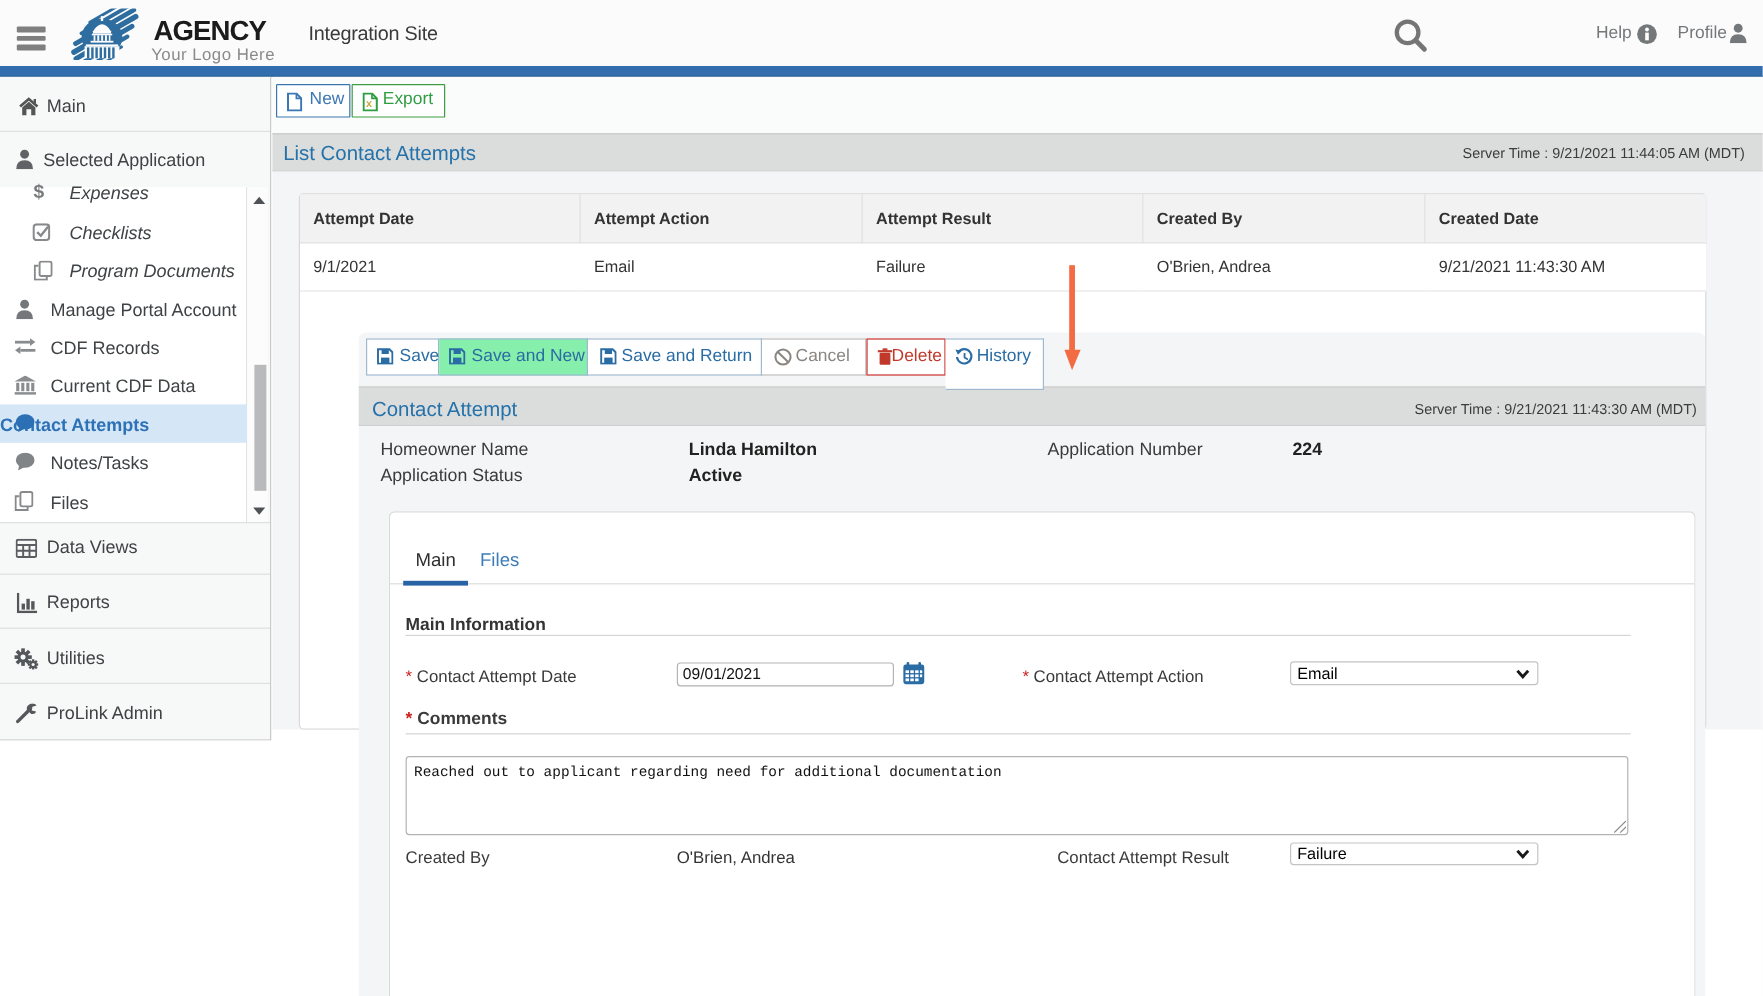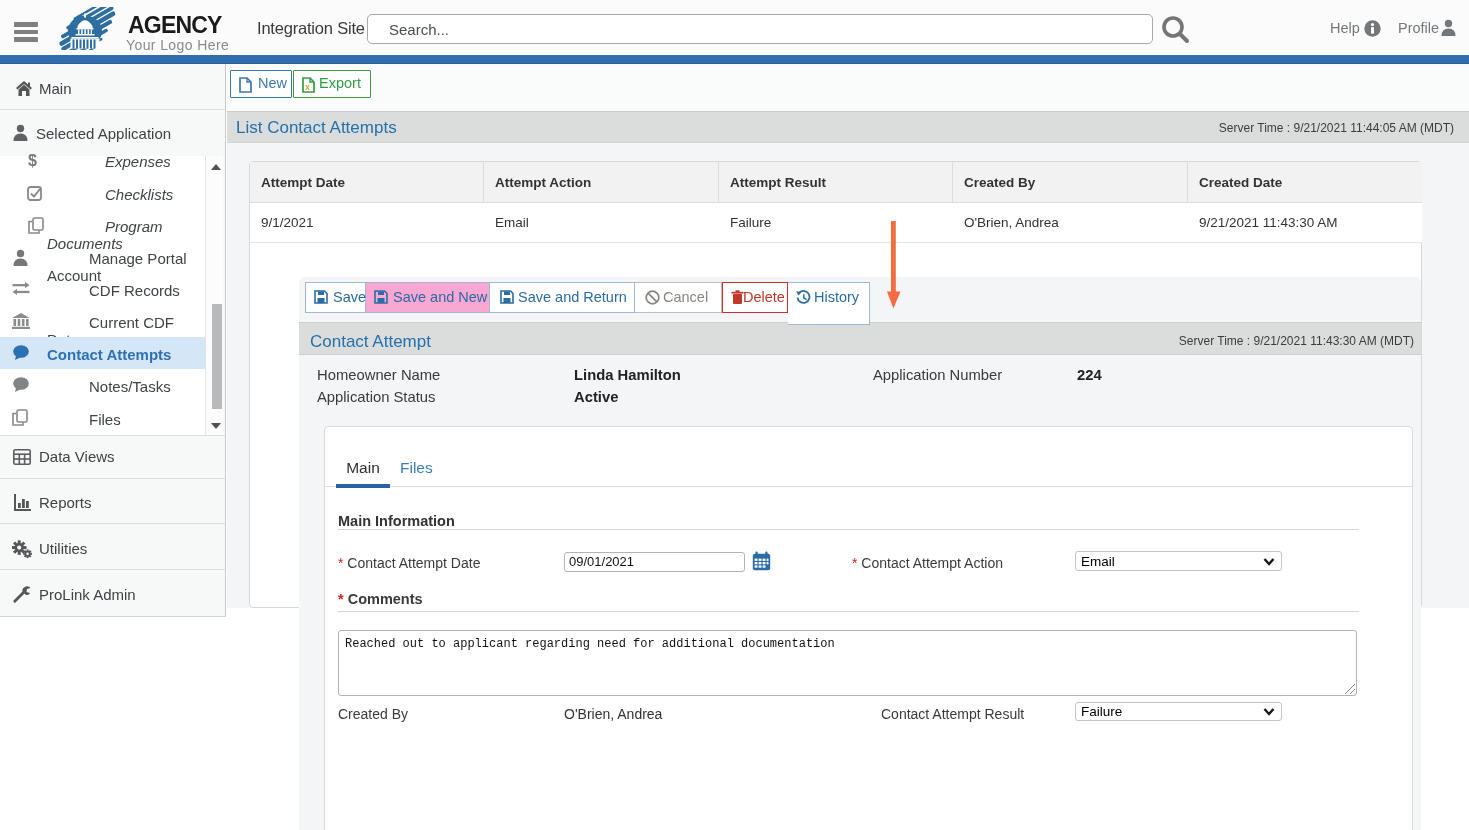--- a/index.html
+++ b/index.html
@@ -13,21 +13,21 @@
   .hbar { position:absolute; left:14px; width:24px; height:4.5px; background:#7f7f7f; border-radius:1px; }
   #intsite { position:absolute; left:257px; top:19px; font-size:16.5px; color:#3a3a3a; letter-spacing:-0.2px; }
   #searchbox { position:absolute; left:367px; top:14px; width:786px; height:30px; background:#fff; border:1px solid #a6aaad; border-radius:5px; font-size:15px; color:#4a4e52; line-height:29px; padding-left:21px; }
   .toptxt { position:absolute; top:20px; font-size:15px; color:#75787b; }
 
   
   #sidebar { position:absolute; left:0; top:64px; width:226px; height:553px; background:#f7f8f8; border-right:1px solid #c9c9c9; border-bottom:1px solid #d5d5d5; }
   .sb-item { position:absolute; left:0; width:225px; font-size:15px; color:#3f4345; }
   .sb-divider { position:absolute; left:0; width:225px; border-top:1px solid #dedfdf; }
   #submenu { position:absolute; left:0; top:92px; width:206px; height:279px; background:#fff; border-right:1px solid #e3e3e3; }
-  .sm-item { position:absolute; left:0; width:206px; font-size:15px; color:#3f4345;padding-left:47px; }
+  .sm-item { position:absolute; left:0; width:206px; font-size:15px; color:#3f4345; }
   .sm-italic { font-style:italic; }
   #sm-active { position:absolute; left:0; top:181px; width:206px; height:32px; background:#d5e6f6; }
   #sm-scroll { position:absolute; left:206px; top:92px; width:17px; height:279px; background:#fcfcfc; }
   #sm-thumb { position:absolute; left:6px; top:148px; width:10px; height:105px; background:#b9babb; }
   .tri-up { width:0; height:0; border-left:5px solid transparent; border-right:5px solid transparent; border-bottom:6px solid #4e5254; position:absolute; left:5px; }
   .tri-down { width:0; height:0; border-left:5px solid transparent; border-right:5px solid transparent; border-top:6px solid #4e5254; position:absolute; left:5px; }
 
   
   #topstrip { position:absolute; left:227px; top:64px; width:1242px; height:48px; background:#fafbfb; }
   .btn-top { position:absolute; top:6px; height:28px; background:#fff; font-size:14.5px; line-height:24px; }
@@ -55,21 +55,20 @@
 <body>
 
 <div id="header">
   <div class="hbar" style="top:22px;"></div>
   <div class="hbar" style="top:29.5px;"></div>
   <div class="hbar" style="top:37px;"></div>
   <div id="logo" class="abs" style="left:57px; top:8px;"></div>
   <div class="abs" style="left:128px; top:14px; font-size:23px; font-weight:bold; color:#1b1b1b; letter-spacing:-0.8px; line-height:1;">AGENCY</div>
   <div class="abs" style="left:126px; top:37px; font-size:14px; color:#8a8a8a; letter-spacing:0.4px;">Your Logo Here</div>
   <div id="intsite">Integration Site</div>
-  <div id="searchbox">Search...</div>
   <div class="toptxt" style="left:1330px; font-size:14.5px;">Help</div>
   <div class="toptxt" style="left:1398px; font-size:14.5px;">Profile</div>
 </div>
 <div id="bluebar"></div>
 
 <div id="sidebar">
   <div class="sb-item" style="top:16px;"><span style="margin-left:39px;">Main</span></div>
   <div class="sb-divider" style="top:44.5px;"></div>
   <div class="sb-item" style="top:61px;"><span style="margin-left:36px;">Selected Application</span></div>
   <div id="submenu">
@@ -165,21 +164,21 @@
   <span style="position:absolute; left:5px; top:1px; color:#000;">Failure</span>
   <svg width="12" height="8" style="position:absolute; right:6px; top:5px;">
       <path d="M1.5 1 L6 6 L10.5 1" stroke="#1a1a1a" stroke-width="2.4" fill="none"></path>
     </svg>
 </div>
 
 <div id="btngroup2" class="abs" style="left:305px; top:282px; height:31px; font-size:14.5px;">
   <div class="abs" style="left:0; width:61px; height:31px; background:#fff; border:1px solid #9fb9d2; color:#2a6ca4;">
       <span style="position:absolute; left:27px; top:6px;">Save</span>
     </div>
-  <div class="abs" style="left:61px; width:124px; height:31px; background:#f9a8d4; border:1px solid #9fb9d2; border-left:none; color:#2a6ca4;">
+  <div class="abs" style="left:61px; width:124px; height:31px; background:#86efac; border:1px solid #9fb9d2; border-left:none; color:#2a6ca4;">
       <span style="position:absolute; left:27px; top:6px;">Save and New</span>
     </div>
   <div class="abs" style="left:185px; width:145px; height:31px; background:#fff; border:1px solid #9fb9d2; border-left:none; color:#2a6ca4;">
       <span style="position:absolute; left:28px; top:6px;">Save and Return</span>
     </div>
   <div class="abs" style="left:330px; width:87px; height:31px; background:#fff; border:1px solid #bdbdbd; border-left:none; color:#8a8580;">
       <span style="position:absolute; left:28px; top:6px;">Cancel</span>
     </div>
   <div class="abs" style="left:417px; width:66px; height:31px; background:#fff; border:1px solid #c9302c; color:#c0392b;">
       <span style="position:absolute; left:20px; top:6px;">Delete</span>

